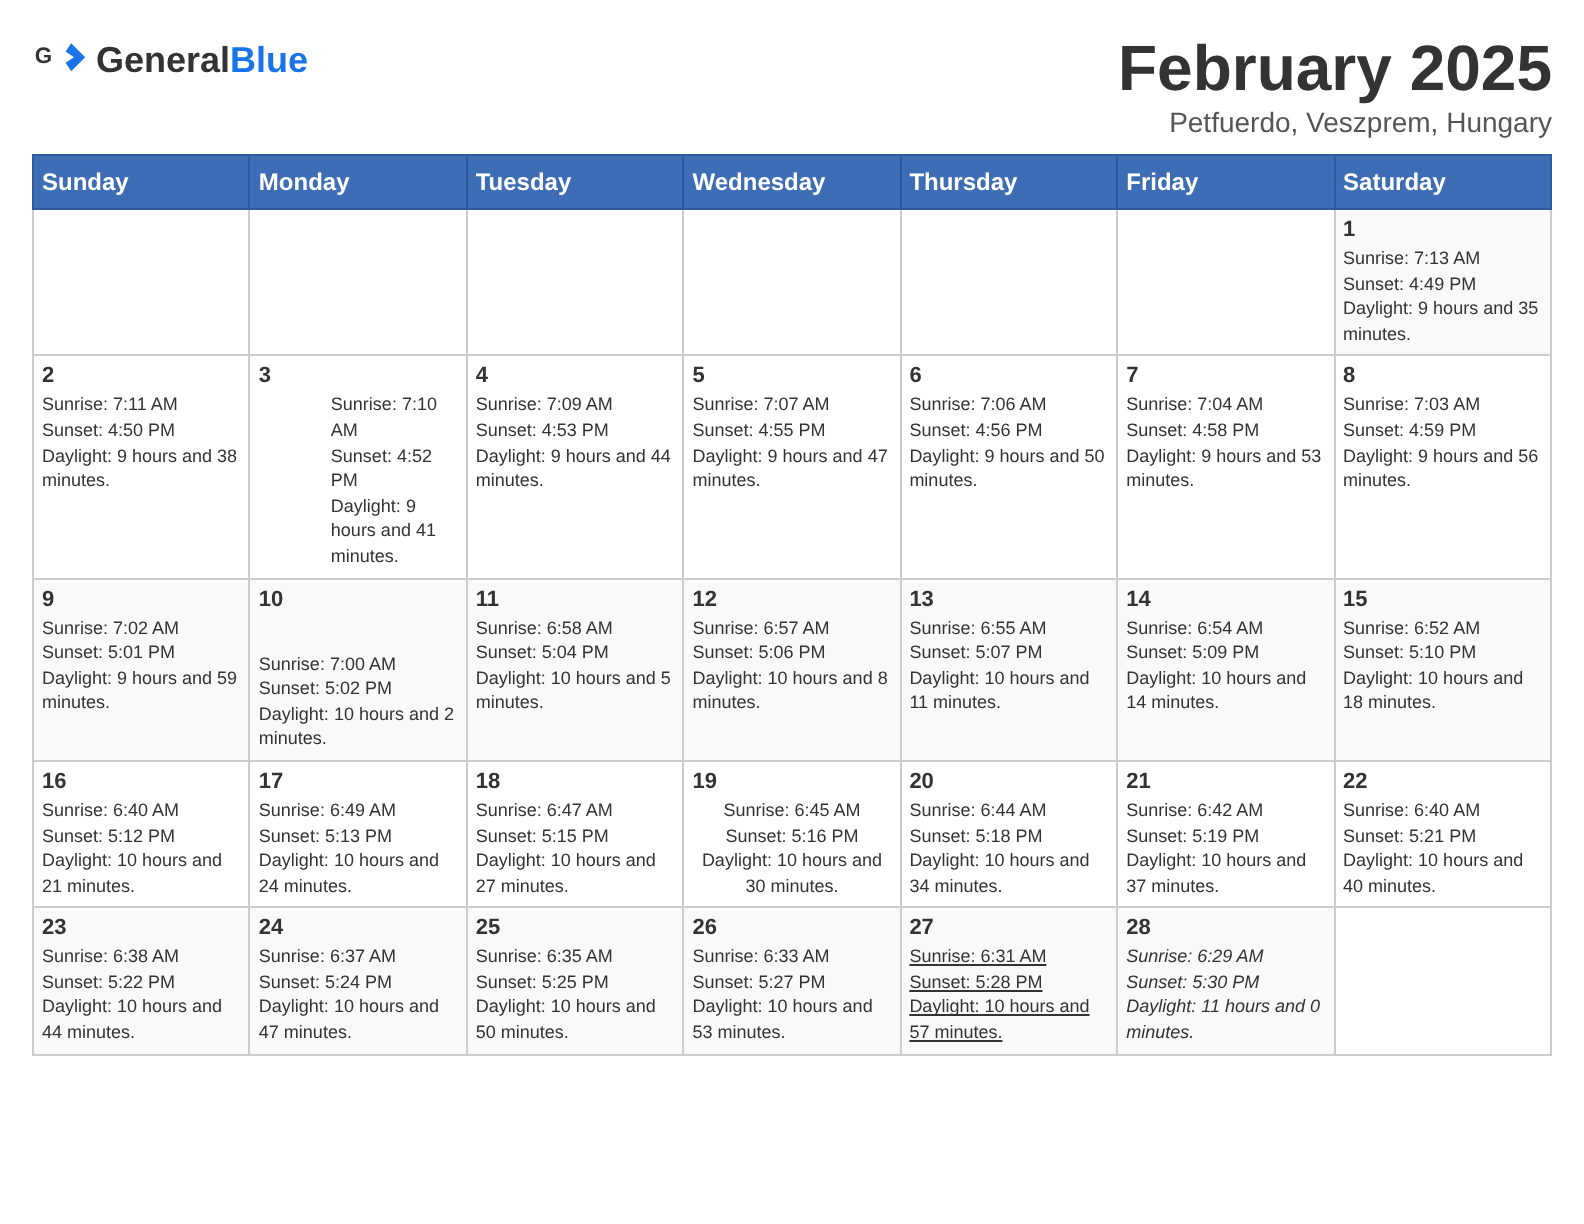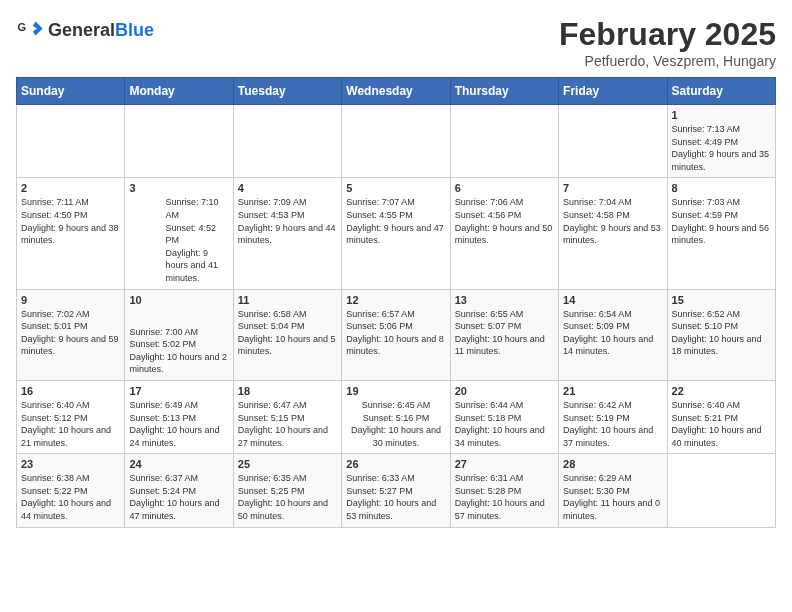--- a/index.html
+++ b/index.html
@@ -291,26 +291,26 @@
 Daylight: 10 hours and 50 minutes.</div>
         </td>
         <td>
           <span class="day-number">26</span>
           <div class="day-info" style="white-space: pre-line;">Sunrise: 6:33 AM
 Sunset: 5:27 PM
 Daylight: 10 hours and 53 minutes.</div>
         </td>
         <td>
           <span class="day-number">27</span>
-          <div class="day-info" style="white-space: pre-line;">Sunrise: 6:31 AM
+          <div class="day-info" style="white-space: pre-line; text-decoration: underline;">Sunrise: 6:31 AM
 Sunset: 5:28 PM
 Daylight: 10 hours and 57 minutes.</div>
         </td>
         <td>
           <span class="day-number">28</span>
-          <div class="day-info" style="white-space: pre-line;">Sunrise: 6:29 AM
+          <div class="day-info" style="white-space: pre-line; font-style: italic;">Sunrise: 6:29 AM
 Sunset: 5:30 PM
 Daylight: 11 hours and 0 minutes.</div>
         </td>
         <td class="empty-cell"></td>
       </tr>
     </tbody>
 </table>
 
 </body></html>

